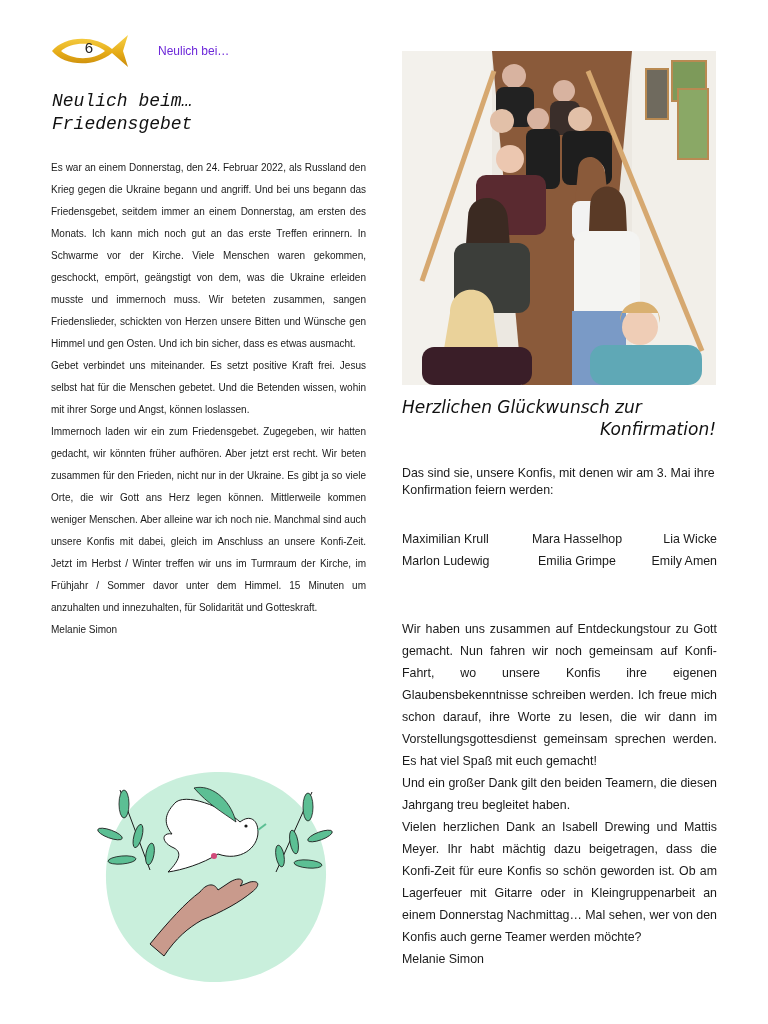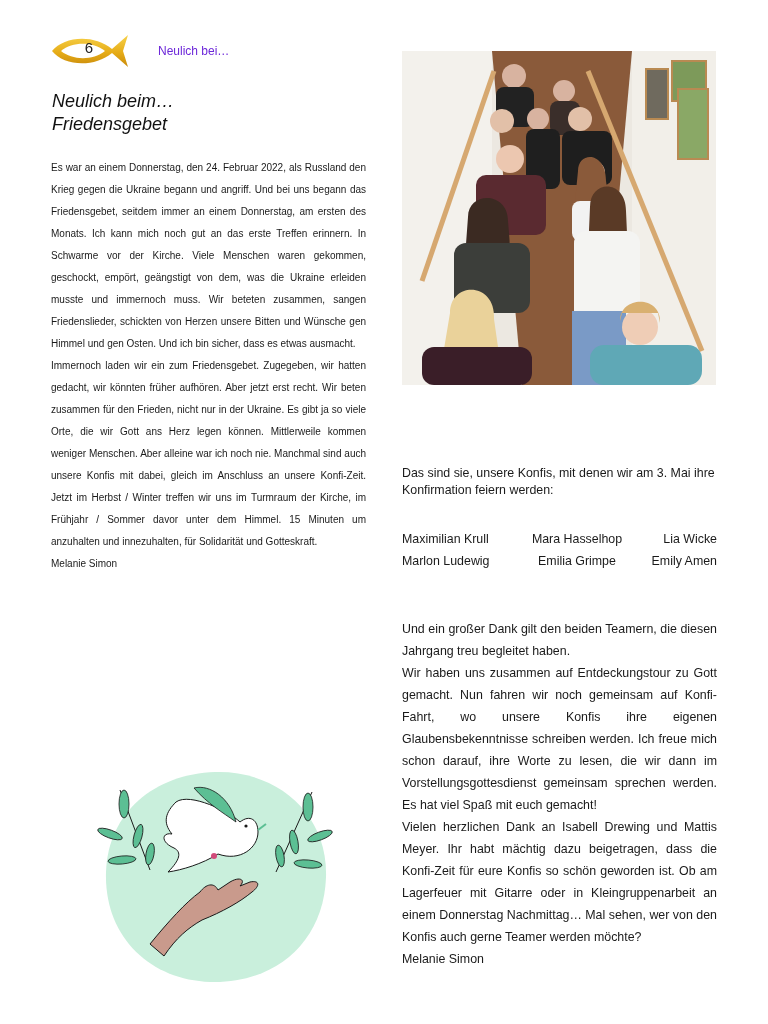--- a/index.html
+++ b/index.html
@@ -1,20 +1,20 @@
 <!DOCTYPE html>
 <html><head>
 <meta charset="utf-8">
 <style>
   html, body { margin:0; padding:0; background:#ffffff; }
   body { width:768px; height:1024px; position:relative; overflow:hidden; font-family:"Liberation Sans", sans-serif; color:#1a1a1a; }
   .fish { position:absolute; left:50px; top:32px; width:82px; height:38px; }
   .fish-num { position:absolute; left:78px; top:39px; width:22px; text-align:center; font-size:15px; color:#222; }
   .running-head { position:absolute; left:158px; top:44px; font-size:12px; color:#6d28d9; }
-  .title-left { position:absolute; left:52px; top:90px; font-family:Liberation Sans, sans-serif; font-style:italic; font-size:18px; line-height:23px; color:#111; }
+  .title-left { position:absolute; left:52px; top:90px; font-family:Liberation Mono, monospace; font-style:italic; font-size:18px; line-height:23px; color:#111; }
   .col-left { position:absolute; left:51px; top:157px; width:315px; font-size:10px; line-height:22px; text-align:justify; }
   .col-left p, .col-right p { margin:0; }
   .sig { text-align:left; }
   .dove { position:absolute; left:90px; top:752px; width:250px; height:250px; }
   .photo { position:absolute; left:402px; top:51px; width:314px; height:334px; overflow:hidden; background:#e9e4dc; }
   .title-right { position:absolute; left:402px; top:396px; width:314px; font-family:"DejaVu Sans", sans-serif; font-style:italic; font-size:17px; line-height:22px; color:#111; }
   .title-right .l2 { text-align:right; display:block; }
   .intro { position:absolute; left:402px; top:465px; width:315px; font-size:12.4px; line-height:17px; }
   .names { position:absolute; left:402px; top:528px; width:315px; font-size:12.4px; line-height:22px; }
   .names .row { display:flex; justify-content:space-between; }
@@ -41,20 +41,21 @@
 <div class="fish-num">6</div>
 <div class="running-head">Neulich bei…</div>
 
 <div class="title-left">
   <div>Neulich beim…</div>
   <div>Friedensgebet</div>
 </div>
 
 <div class="col-left">
   <p>Es war an einem Donnerstag, den 24. Februar 2022, als Russland den Krieg gegen die Ukraine begann und angriff. Und bei uns begann das Friedensgebet, seitdem immer an einem Donnerstag, am ersten des Monats. Ich kann mich noch gut an das erste Treffen erinnern. In Schwarme vor der Kirche. Viele Menschen waren gekommen, geschockt, empört, geängstigt von dem, was die Ukraine erleiden musste und immernoch muss. Wir beteten zusammen, sangen Friedenslieder, schickten von Herzen unsere Bitten und Wünsche gen Himmel und gen Osten. Und ich bin sicher, dass es etwas ausmacht.</p>
+  <p>Gebet verbindet uns miteinander. Es setzt positive Kraft frei. Jesus selbst hat für die Menschen gebetet. Und die Betenden wissen, wohin mit ihrer Sorge und Angst, können loslassen.</p>
   <p>Immernoch laden wir ein zum Friedensgebet. Zugegeben, wir hatten gedacht, wir könnten früher aufhören. Aber jetzt erst recht. Wir beten zusammen für den Frieden, nicht nur in der Ukraine. Es gibt ja so viele Orte, die wir Gott ans Herz legen können. Mittlerweile kommen weniger Menschen. Aber alleine war ich noch nie. Manchmal sind auch unsere Konfis mit dabei, gleich im Anschluss an unsere Konfi-Zeit. Jetzt im Herbst / Winter treffen wir uns im Turmraum der Kirche, im Frühjahr / Sommer davor unter dem Himmel. 15 Minuten um anzuhalten und innezuhalten, für Solidarität und Gotteskraft.</p>
   <p class="sig">Melanie Simon</p>
 </div>
 
 <svg class="dove" viewBox="0 0 250 250">
   <path d="M125 20 C185 18, 238 60, 236 125 C234 190, 185 232, 120 230 C60 228, 14 185, 16 120 C18 60, 65 22, 125 20 Z" fill="#c9efdc"></path>
   <g>
     <path d="M30 38 L60 118" stroke="#1a1a1a" stroke-width="1" fill="none"></path>
     <ellipse cx="34" cy="52" rx="5" ry="14" fill="#5cbf94" stroke="#1a1a1a" stroke-width="0.8"></ellipse>
     <ellipse cx="20" cy="82" rx="13" ry="4" transform="rotate(20 20 82)" fill="#5cbf94" stroke="#1a1a1a" stroke-width="0.8"></ellipse>
@@ -115,35 +116,37 @@
   <rect x="170" y="260" width="54" height="74" fill="#7a9ac6"></rect>
   <circle cx="70" cy="265" r="18" fill="#f0d0bc"></circle>
     <path d="M48 262 C48 230, 94 230, 92 268 L98 310 L40 310 Z" fill="#ead29a"></path>
   <rect x="20" y="296" width="110" height="38" rx="12" fill="#3a1e28"></rect>
   <circle cx="238" cy="276" r="18" fill="#efcdb6"></circle>
     <path d="M218 270 C218 244, 260 244, 258 272 L256 262 L220 262 Z" fill="#d9b070"></path>
   <rect x="188" y="294" width="112" height="40" rx="14" fill="#5fa8b6"></rect>
 </svg>
 
 <div class="title-right">
+  <span>Herzlichen Glückwunsch zur</span>
+  <span class="l2">Konfirmation!</span>
 </div>
 
 <p class="intro" style="margin:0;">Das sind sie, unsere Konfis, mit denen wir am 3. Mai ihre Konfirmation feiern werden:</p>
 
 <div class="names">
   <div class="row">
     <span class="c1">Maximilian Krull</span>
     <span class="c2">Mara Hasselhop</span>
     <span class="c3">Lia Wicke</span>
   </div>
   <div class="row">
     <span class="c1">Marlon Ludewig</span>
     <span class="c2">Emilia Grimpe</span>
     <span class="c3">Emily Amen</span>
   </div>
 </div>
 
 <div class="col-right">
+  <p>Wir haben uns zusammen auf Entdeckungstour zu Gott gemacht. Nun fahren wir noch gemeinsam auf Konfi-Fahrt, wo unsere Konfis ihre eigenen Glaubensbekenntnisse schreiben werden. Ich freue mich schon darauf, ihre Worte zu lesen, die wir dann im Vorstellungsgottesdienst gemeinsam sprechen werden. Es hat viel Spaß mit euch gemacht!</p>
   <p>Und ein großer Dank gilt den beiden Teamern, die diesen Jahrgang treu begleitet haben.</p>
-  <p>Wir haben uns zusammen auf Entdeckungstour zu Gott gemacht. Nun fahren wir noch gemeinsam auf Konfi-Fahrt, wo unsere Konfis ihre eigenen Glaubensbekenntnisse schreiben werden. Ich freue mich schon darauf, ihre Worte zu lesen, die wir dann im Vorstellungsgottesdienst gemeinsam sprechen werden. Es hat viel Spaß mit euch gemacht!</p>
   <p>Vielen herzlichen Dank an Isabell Drewing und Mattis Meyer. Ihr habt mächtig dazu beigetragen, dass die Konfi-Zeit für eure Konfis so schön geworden ist. Ob am Lagerfeuer mit Gitarre oder in Kleingruppenarbeit an einem Donnerstag Nachmittag…  Mal sehen, wer von den Konfis auch gerne Teamer werden möchte?</p>
   <p class="sig">Melanie Simon</p>
 </div>
 
 </body></html>

